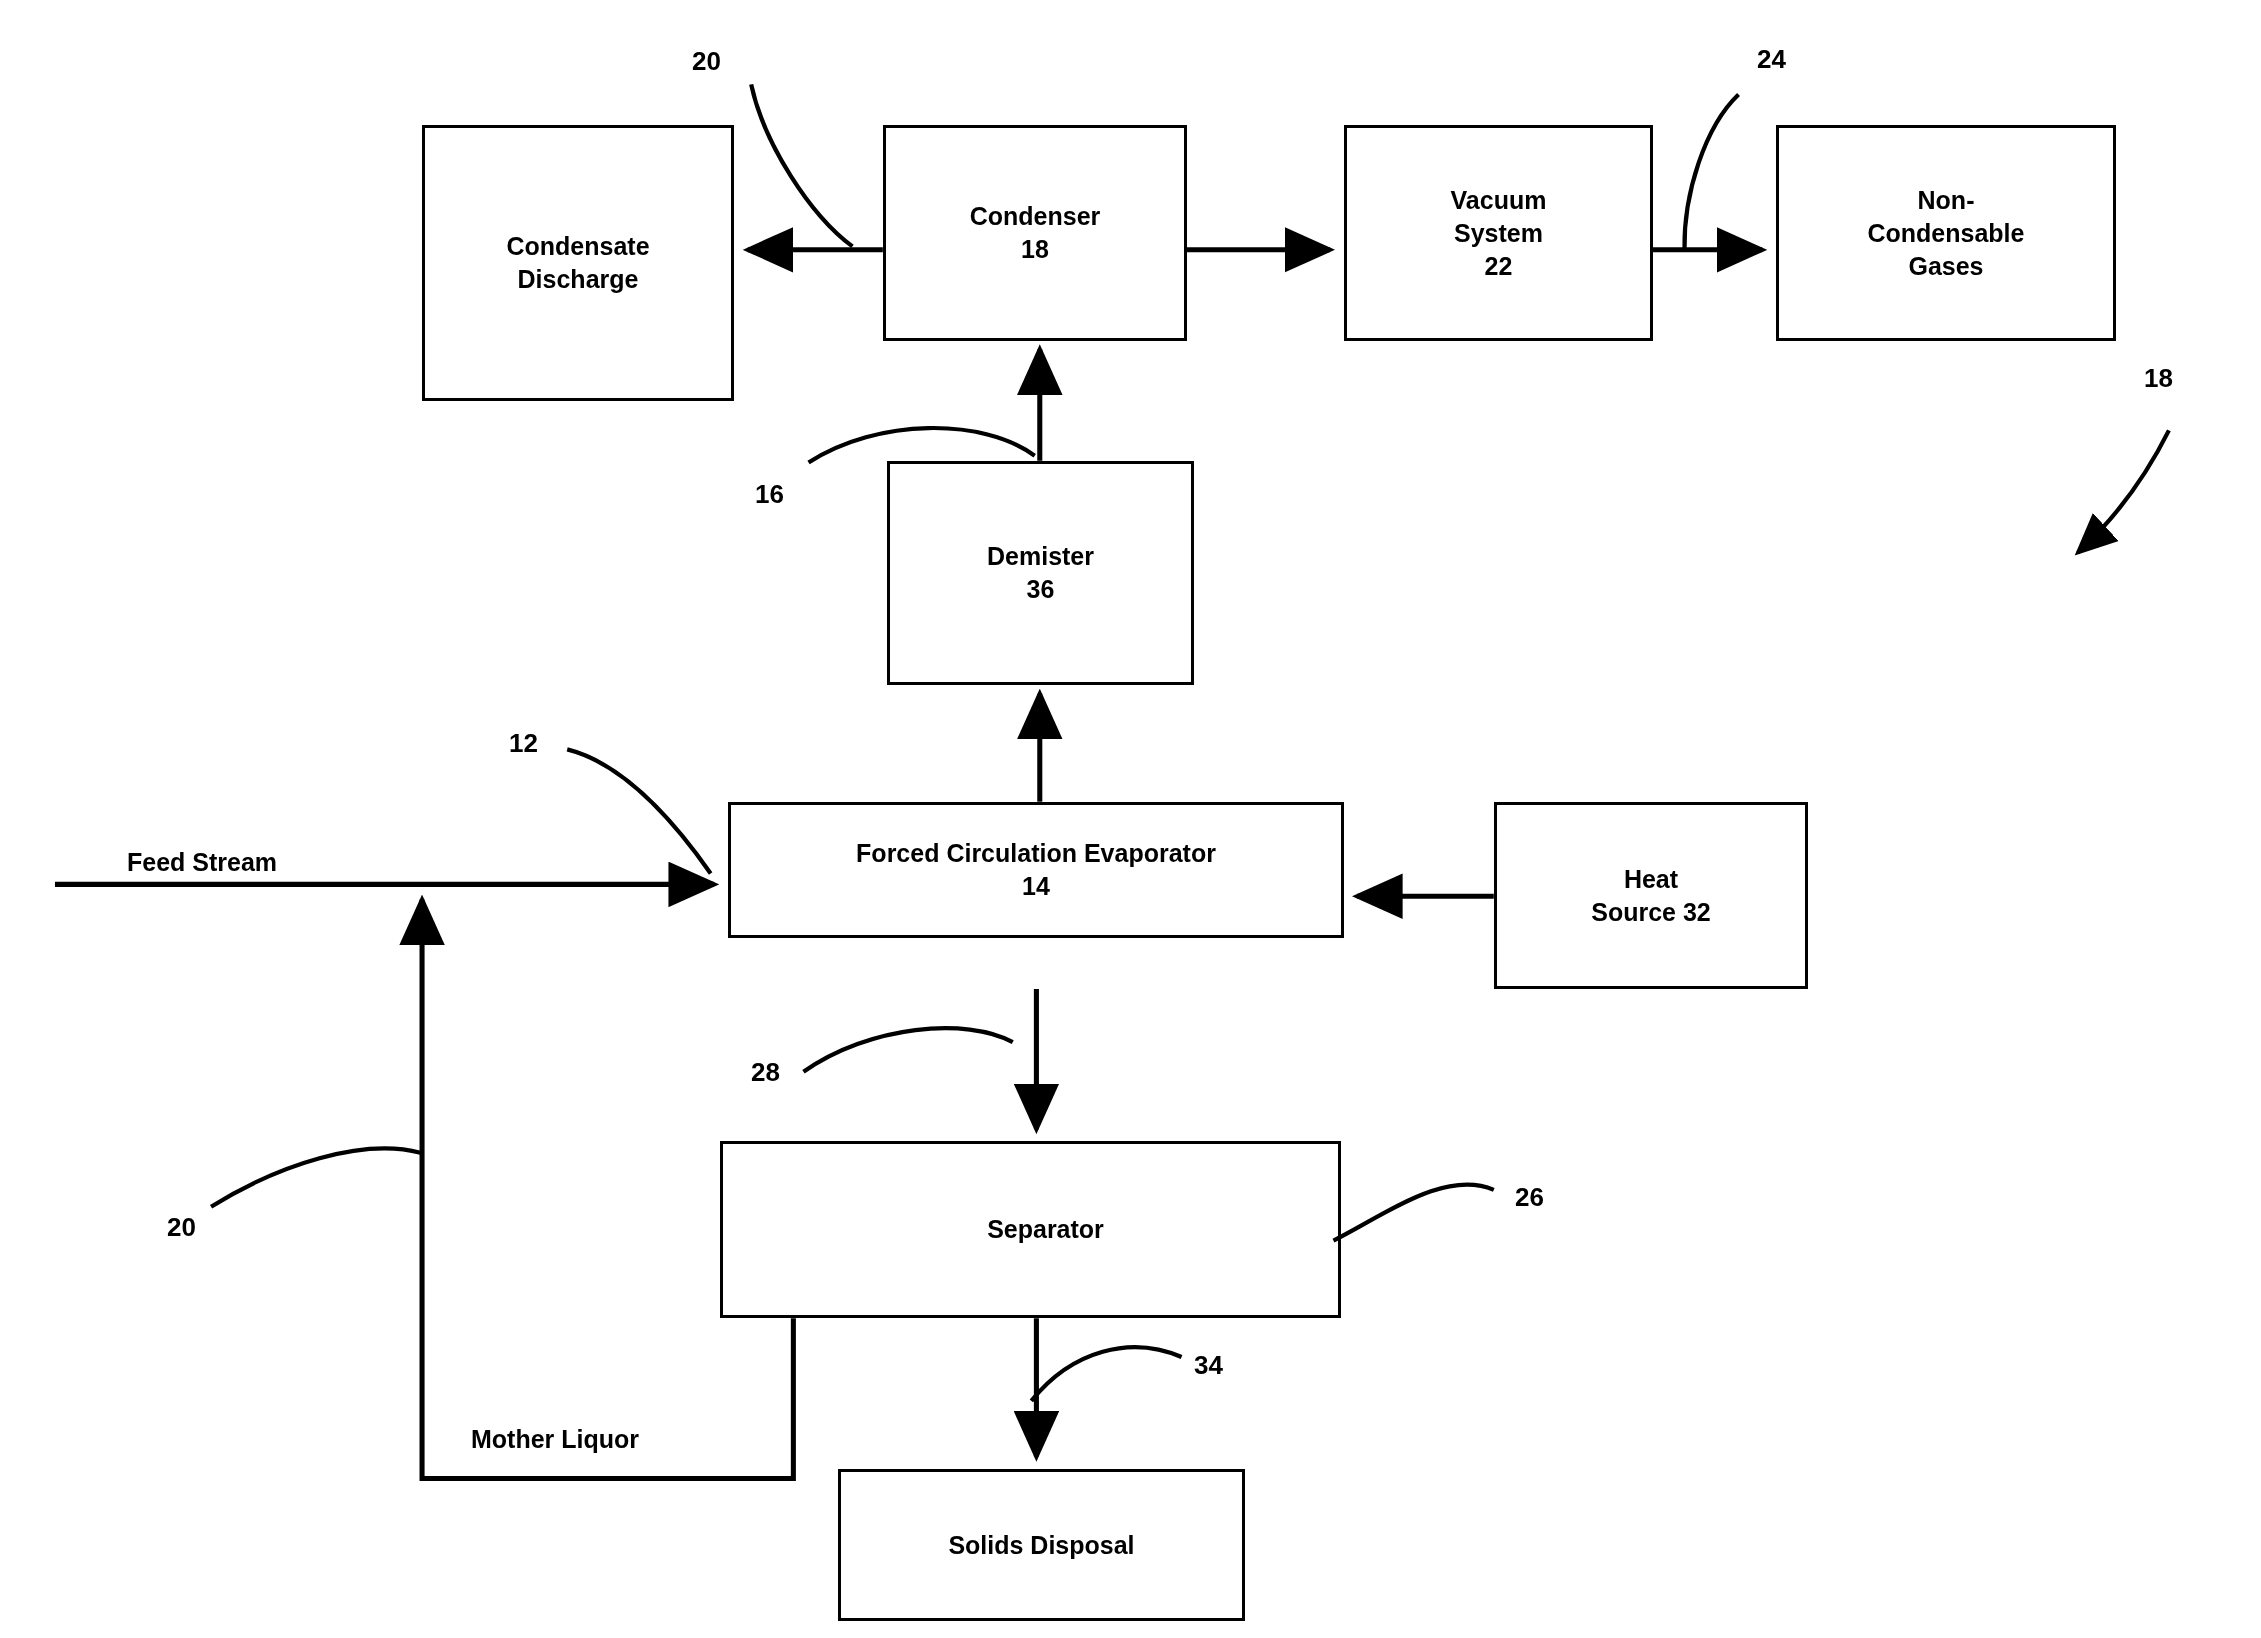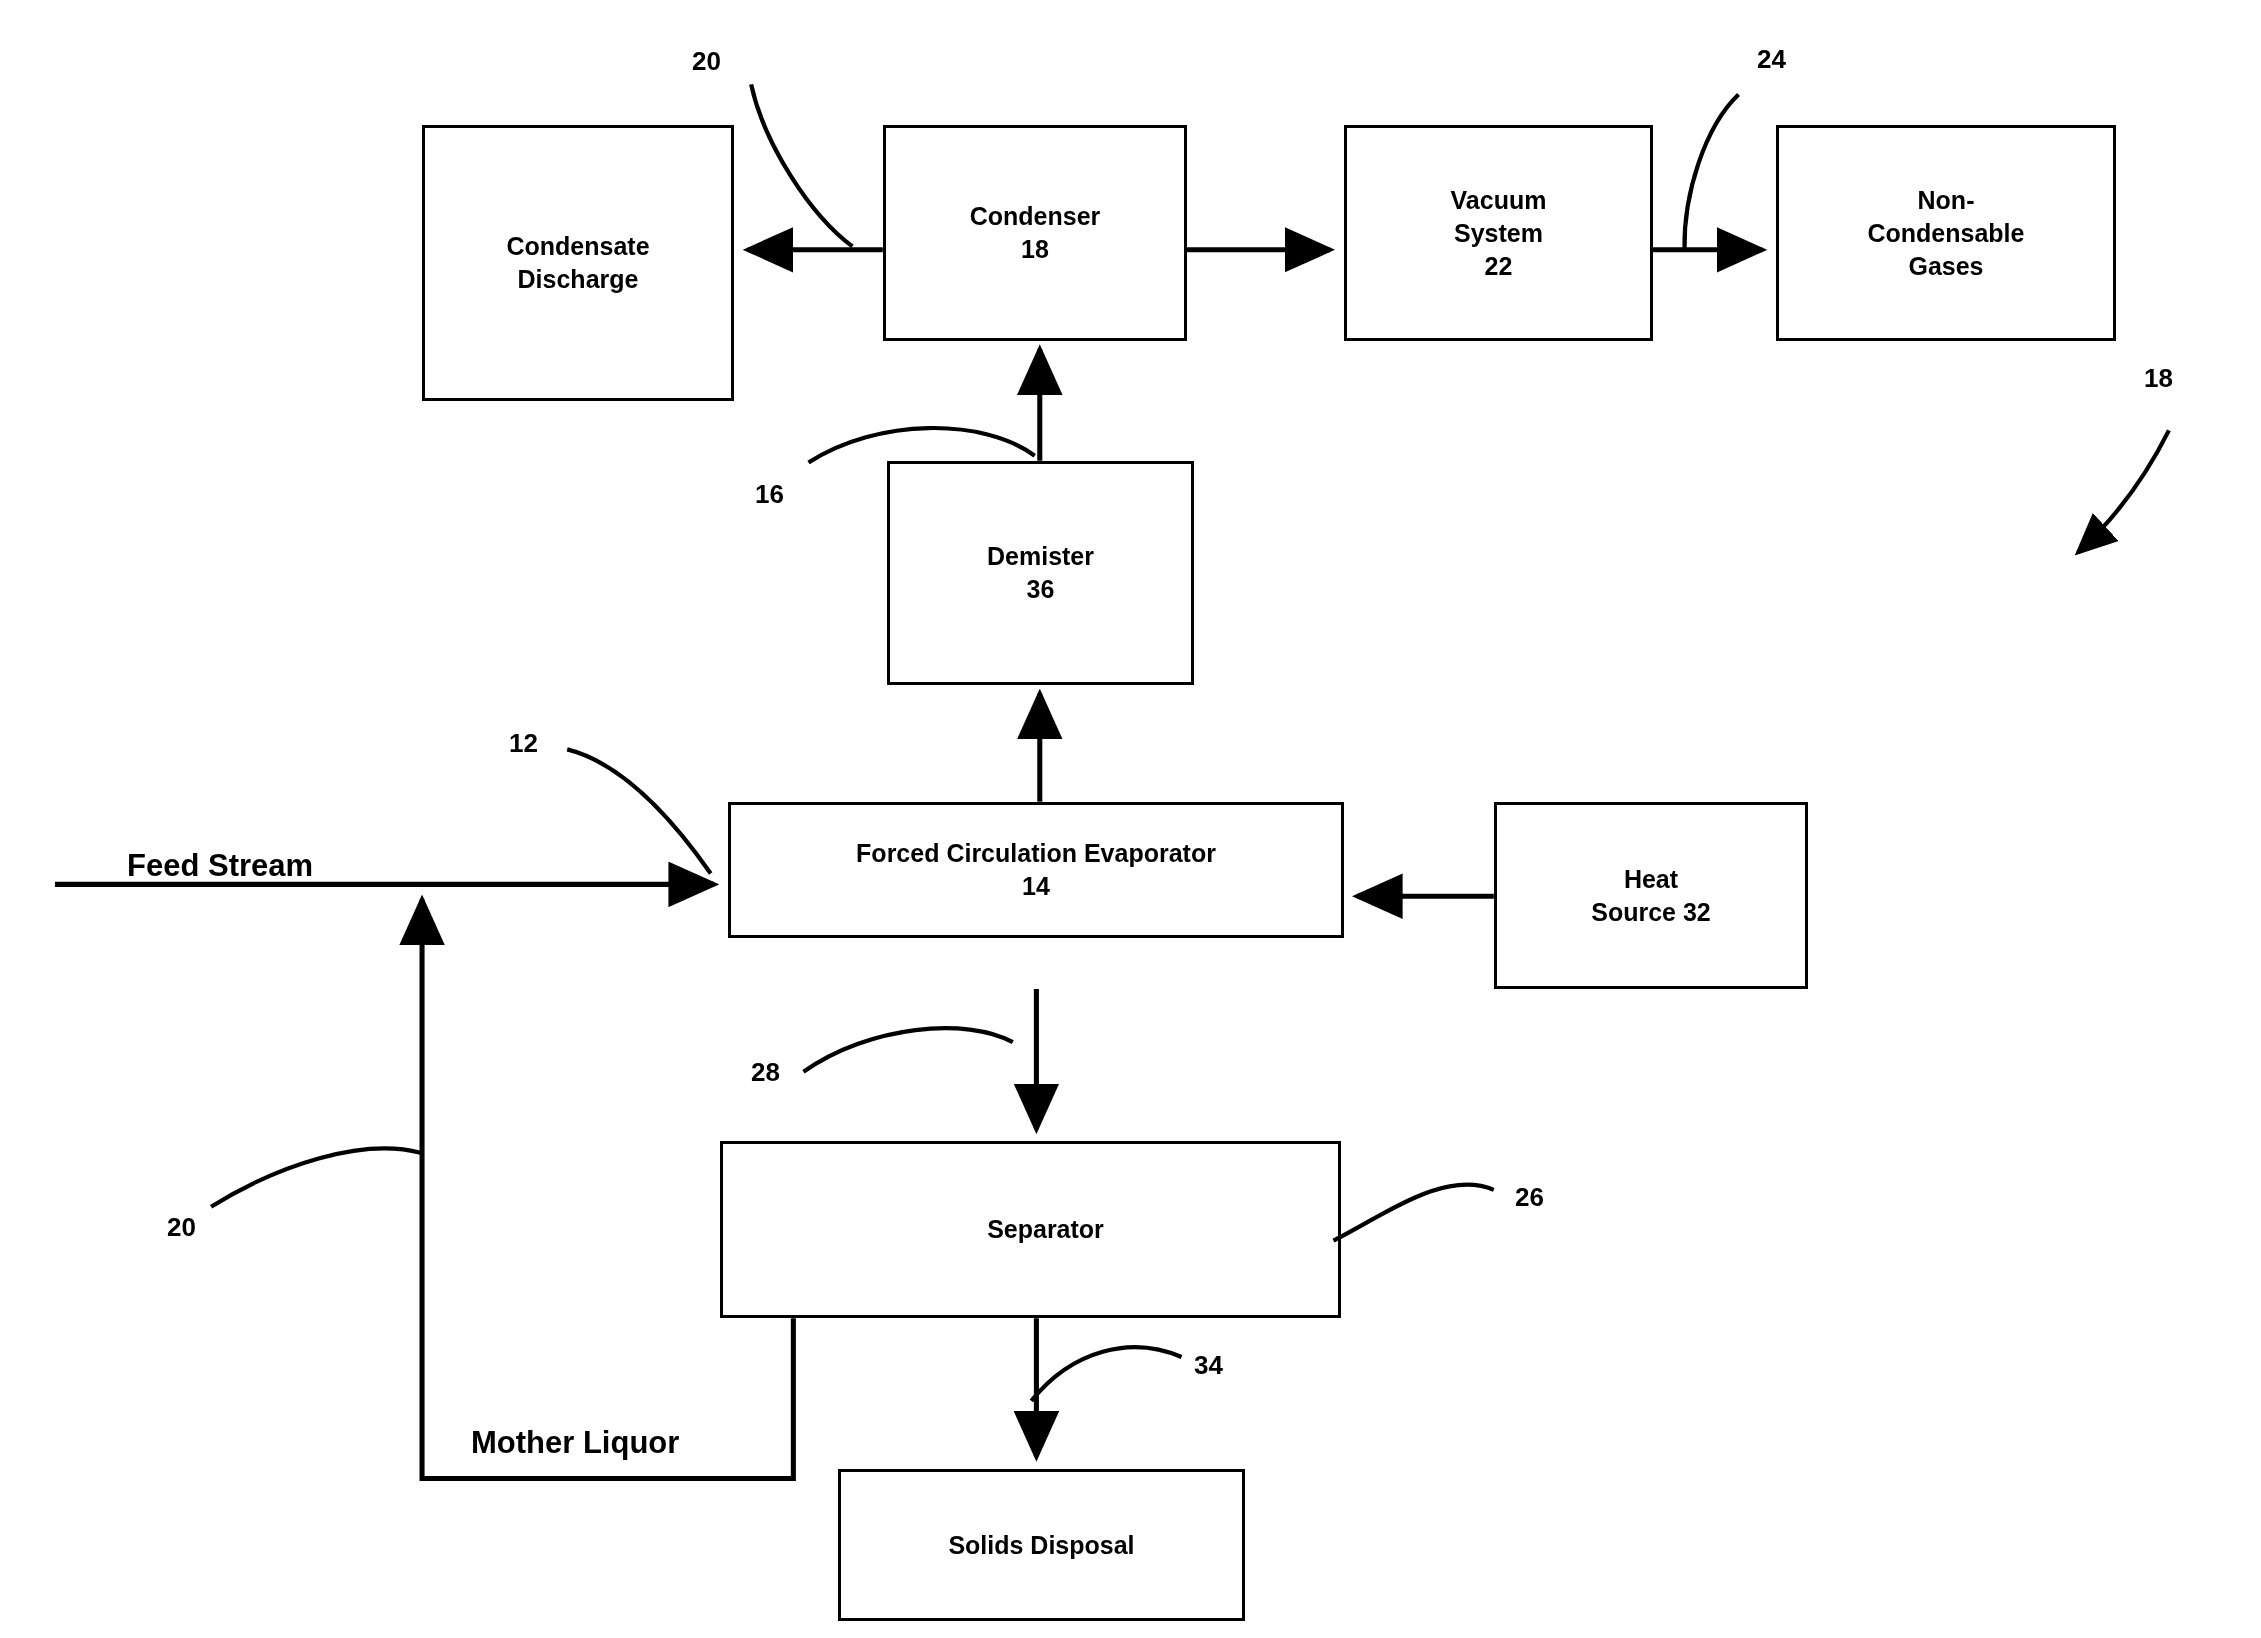--- a/index.html
+++ b/index.html
@@ -30,21 +30,21 @@
   .box .label {
     font-weight: bold;
     font-size: 25px;
     line-height: 1.32;
     color: #000000;
     white-space: pre-line;
   }
   .plain-text {
     position: absolute;
     font-weight: bold;
-    font-size: 31px;
+    font-size: 25px;
     color: #000000;
     white-space: pre-line;
   }
   .ref-num {
     position: absolute;
     font-weight: bold;
     font-size: 26px;
     color: #000000;
   }
   svg.overlay {

